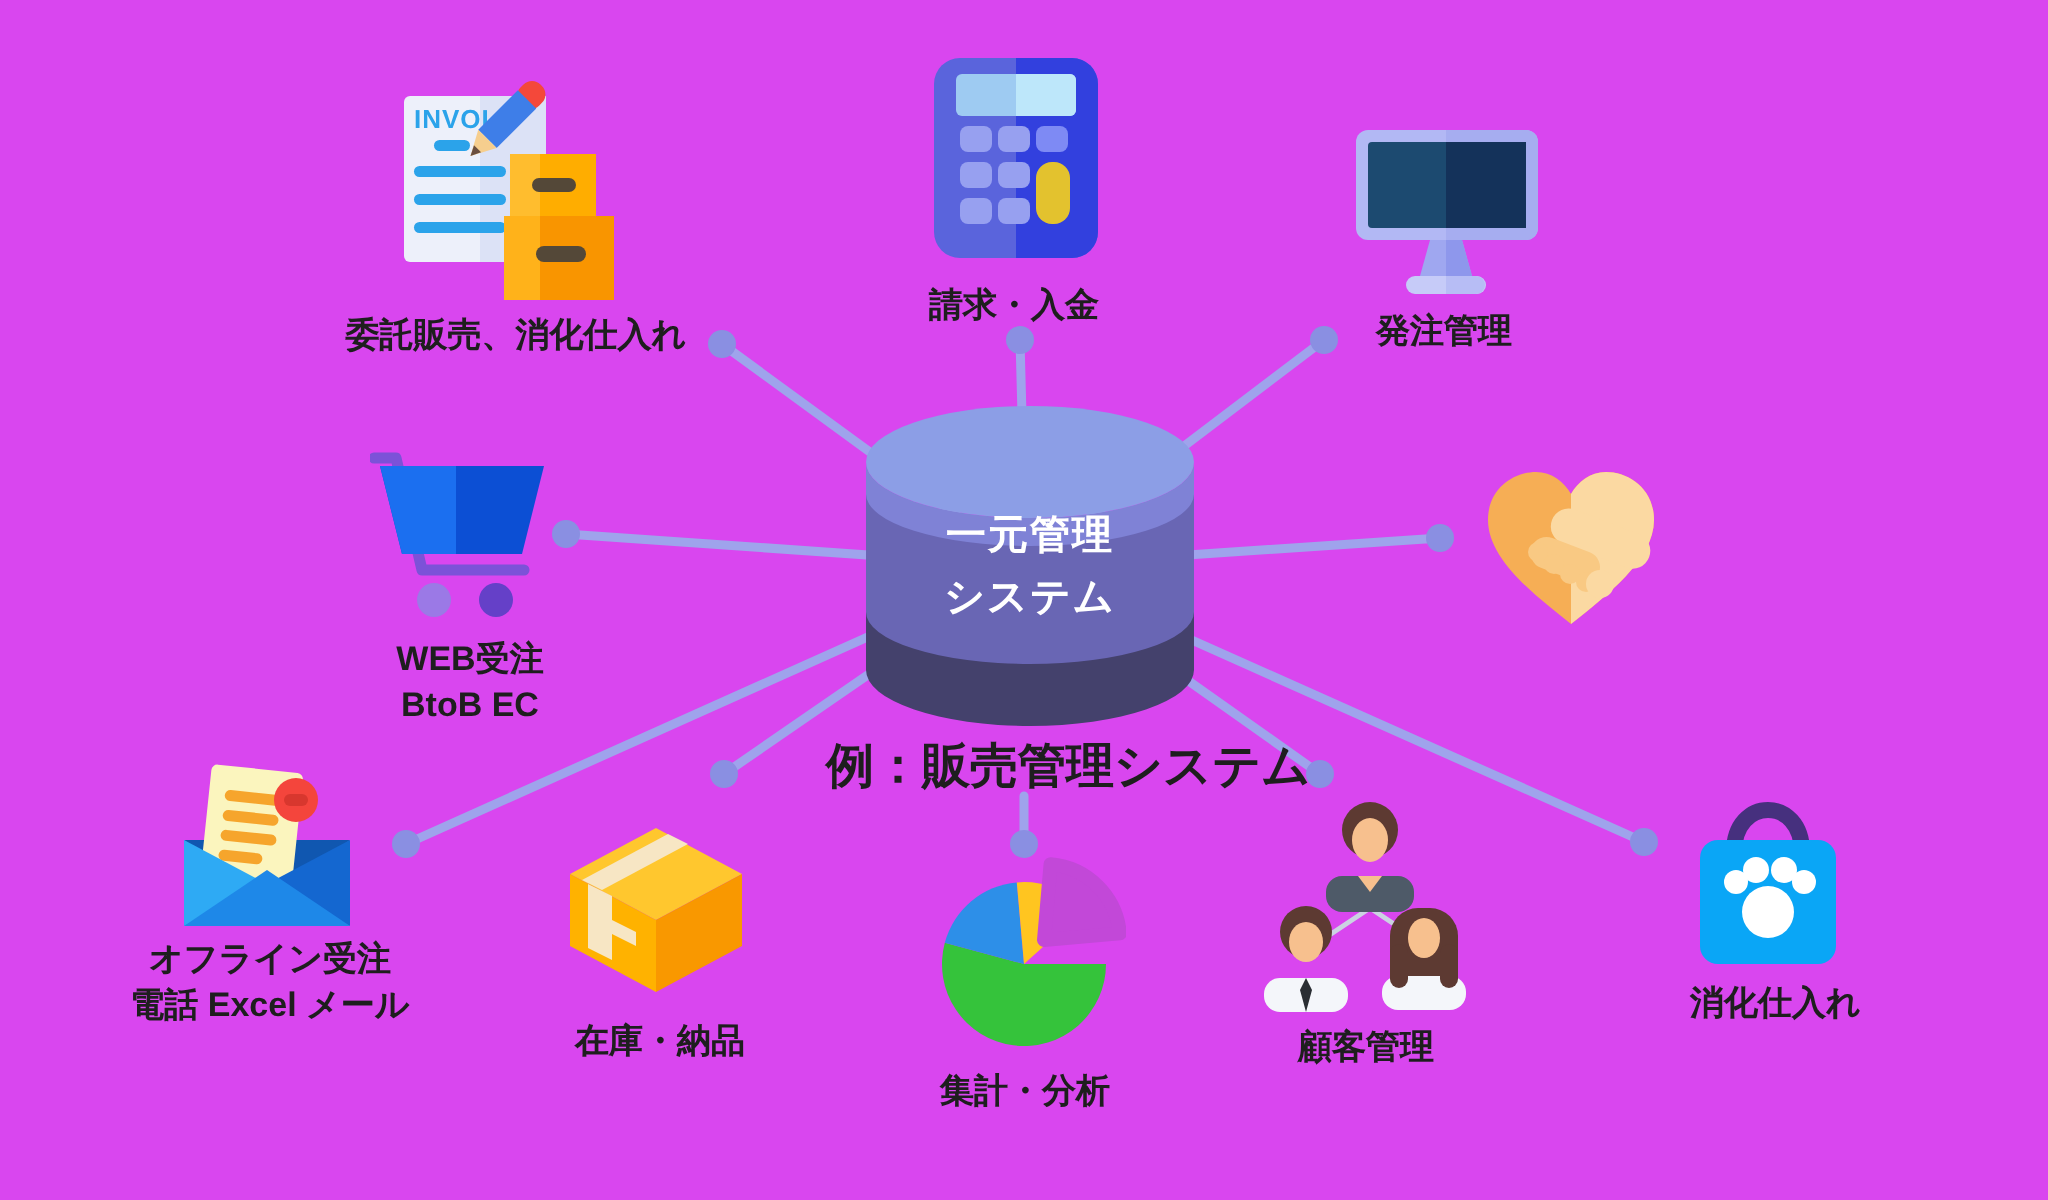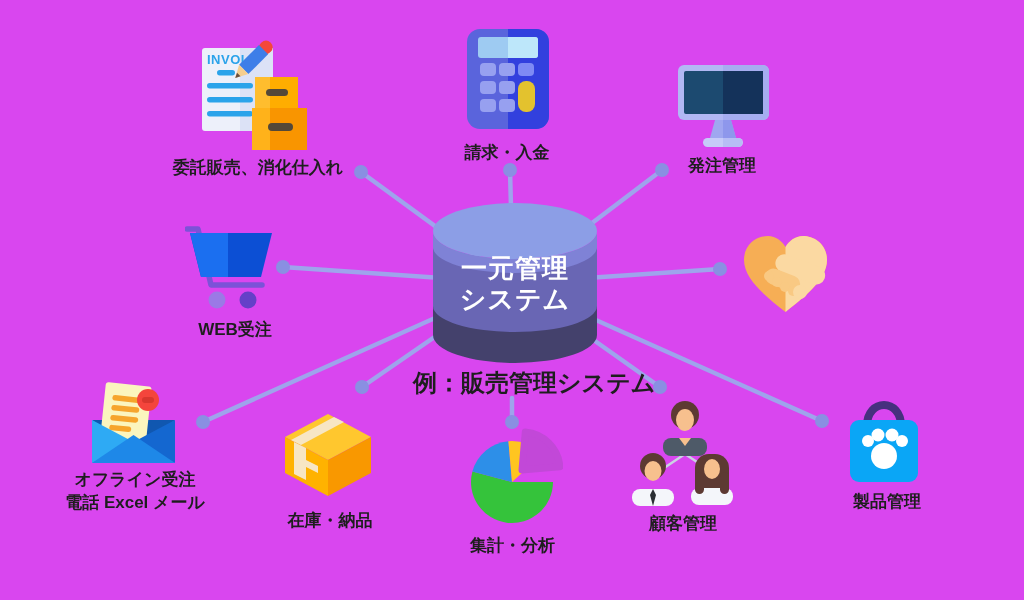--- a/index.html
+++ b/index.html
@@ -15,21 +15,21 @@
   .n3{left:143px;top:222px;width:184px;}
   .n4{left:730px;top:234px;width:110px;}
   .n5{left:45px;top:378px;width:180px;}
   .n6{left:240px;top:411px;width:180px;}
   .n7{left:455px;top:424px;width:115px;}
   .n8{left:623px;top:396px;width:120px;}
   .n9{left:845px;top:392px;width:84px;}
   .m2{margin-top:2px;} .m4{margin-top:4px;} .m6{margin-top:6px;} .m8{margin-top:8px;} .m12{margin-top:12px;}
   .cylinder{position:absolute;left:433px;top:203px;width:164px;height:160px;z-index:3;}
   .cyl-text{position:absolute;left:0;top:50px;width:100%;text-align:center;color:#ffffff;
-            font-weight:700;font-size:26px;line-height:31px;letter-spacing:1px;}
+            font-weight:700;font-size:20px;line-height:31px;letter-spacing:1px;}
   .caption{position:absolute;left:413px;top:367px;width:200px;z-index:3;text-align:center;
            font-weight:700;font-size:24px;color:#1e1e1e;white-space:nowrap;}
 </style>
 </head>
 <body>
 
 <div class="canvas">
 
   <svg class="spokes" width="1024" height="600" viewBox="0 0 1024 600">
     <g stroke="#9FA3EC" stroke-width="4.5" stroke-linecap="round">
@@ -123,20 +123,21 @@
 
   <div class="node n3">
     <svg width="100" height="88" viewBox="0 0 100 88">
       <path d="M2,7 H13 L26,63 H77" fill="none" stroke="#7C52D8" stroke-width="5.5" stroke-linecap="round" stroke-linejoin="round"></path>
       <polygon points="5,11 87,11 76,55 16,55" fill="#0C4FD4"></polygon>
       <polygon points="5,11 43,11 43,55 16,55" fill="#1B6FF0"></polygon>
       <circle cx="32" cy="78" r="8.5" fill="#9B79E6"></circle>
       <circle cx="63" cy="78" r="8.5" fill="#6540C8"></circle>
     </svg>
     <div class="lbl m8">WEB受注</div>
+    <div class="lbl">BtoB EC</div>
   </div>
 
   <div class="node n4">
     <svg width="95" height="82" viewBox="0 0 95 82">
       <defs>
           <clipPath id="heartR">
             <rect x="47.5" y="0" width="47.5" height="82"></rect>
           </clipPath>
         </defs>
       <path d="M47.5,78 C30,64 6,46 6,26 C6,10 19,2 30,2 C38,2 44,7 47.5,13 C51,7 57,2 65,2 C76,2 89,10 89,26 C89,46 65,64 47.5,78 Z" fill="#F6AE55"></path>
@@ -235,21 +236,21 @@
       <rect x="47" y="28" width="10" height="10" rx="3" fill="#46307E"></rect>
       <rect x="1" y="28" width="68" height="62" rx="9" fill="#0AA6F6"></rect>
       <g fill="#FFFFFF">
         <circle cx="35" cy="64" r="13"></circle>
         <circle cx="19" cy="49" r="6"></circle>
         <circle cx="29" cy="43" r="6.5"></circle>
         <circle cx="43" cy="43" r="6.5"></circle>
         <circle cx="53" cy="49" r="6"></circle>
       </g>
     </svg>
-    <div class="lbl m6">製品管理</div>
+    <div class="lbl m6">消化仕入れ</div>
   </div>
 
   <div class="cylinder">
     <svg width="164" height="160" viewBox="0 0 164 160">
       <path d="M0,42 A82,26 0 0 0 164,42 L164,105 A82,26 0 0 1 0,105 Z" fill="#6966B4"></path>
       <path d="M0,28 A82,28 0 0 0 164,28 L164,44 A82,26 0 0 1 0,44 Z" fill="#7F82D6"></path>
       <path d="M0,103 A82,26 0 0 0 164,103 L164,132 A82,28 0 0 1 0,132 Z" fill="#44416C"></path>
       <ellipse cx="82" cy="28" rx="82" ry="28" fill="#8C9EE6"></ellipse>
     </svg>
     <div class="cyl-text">

